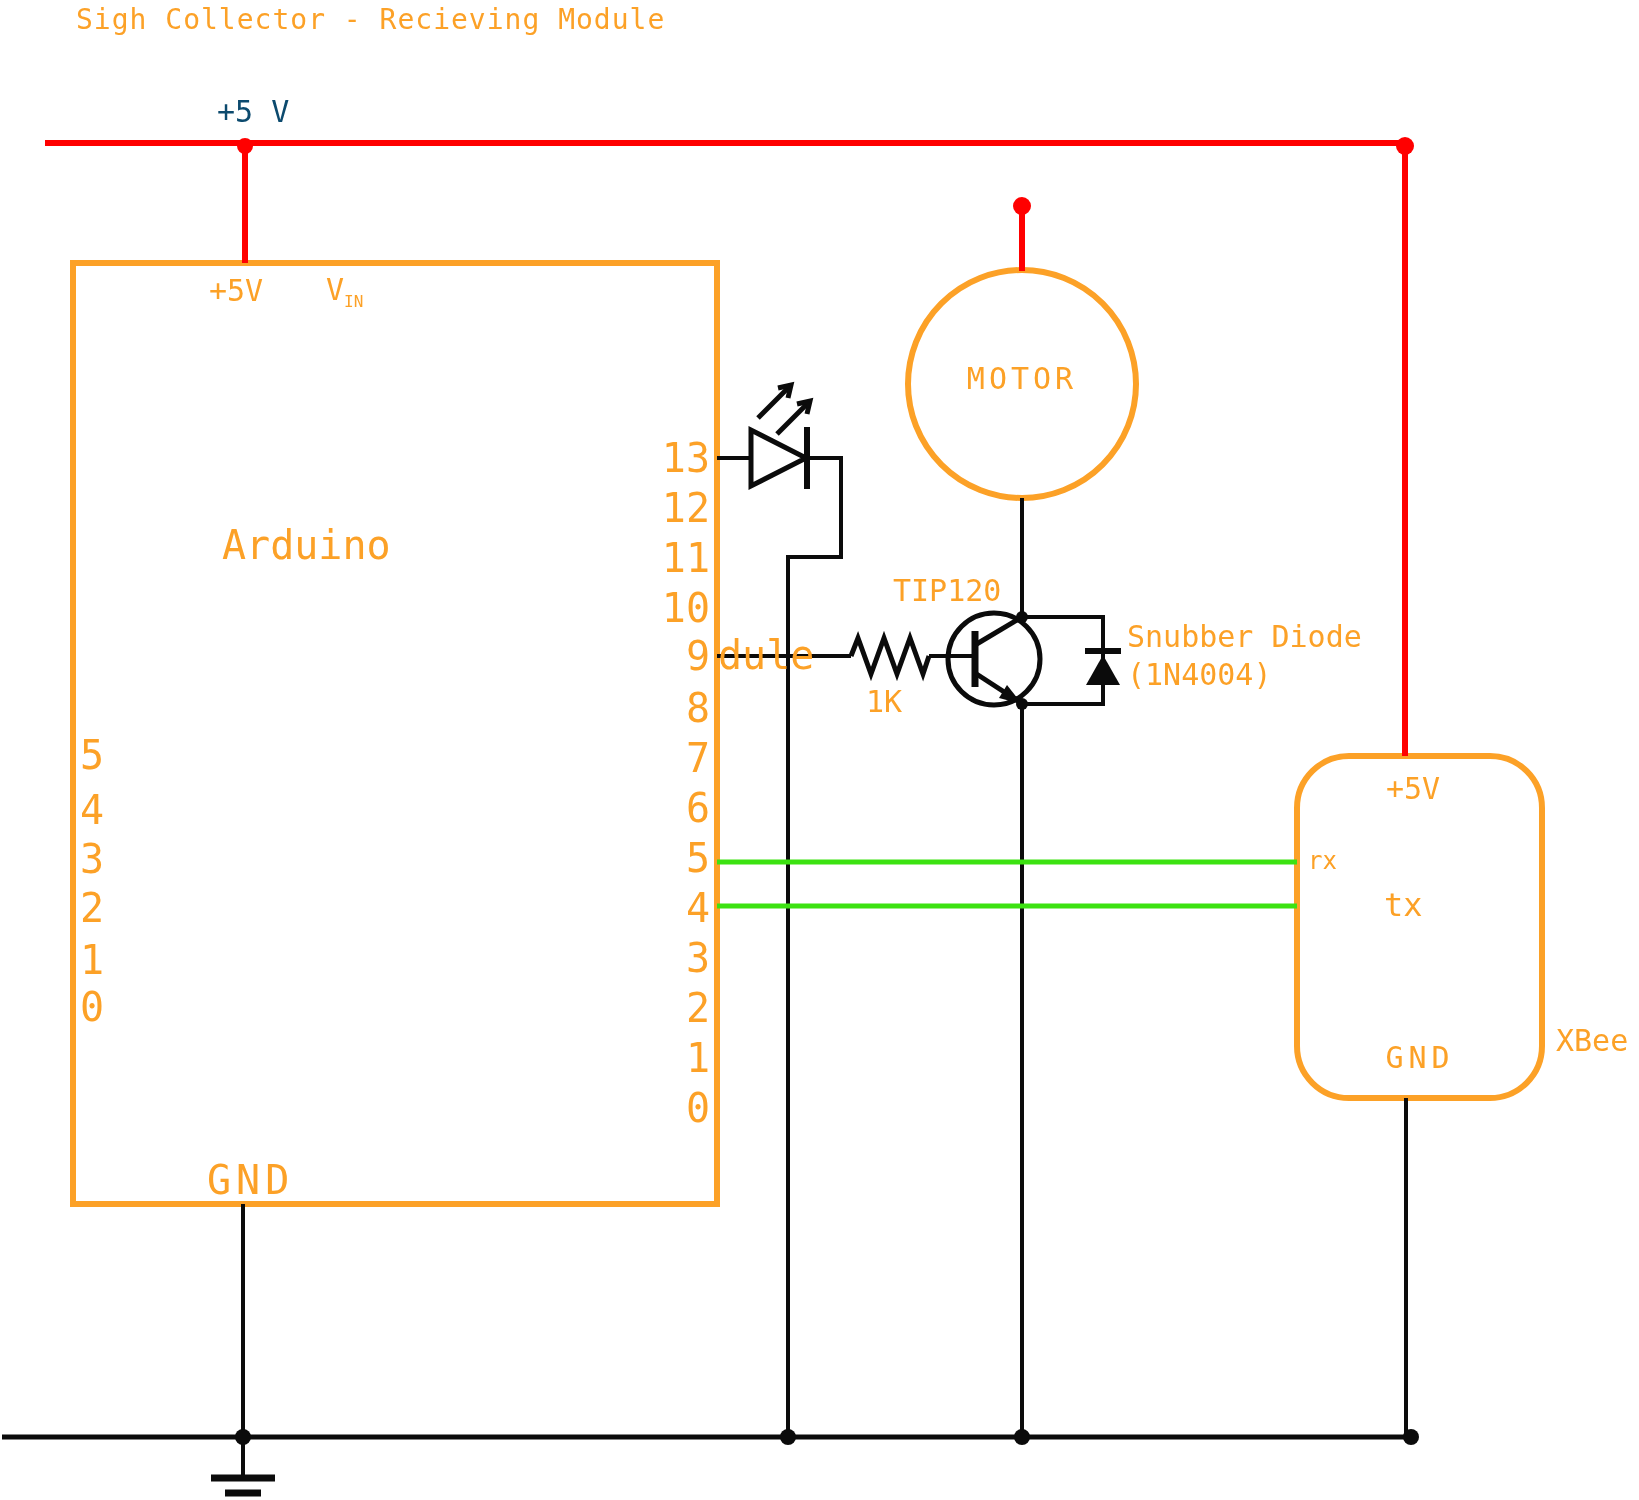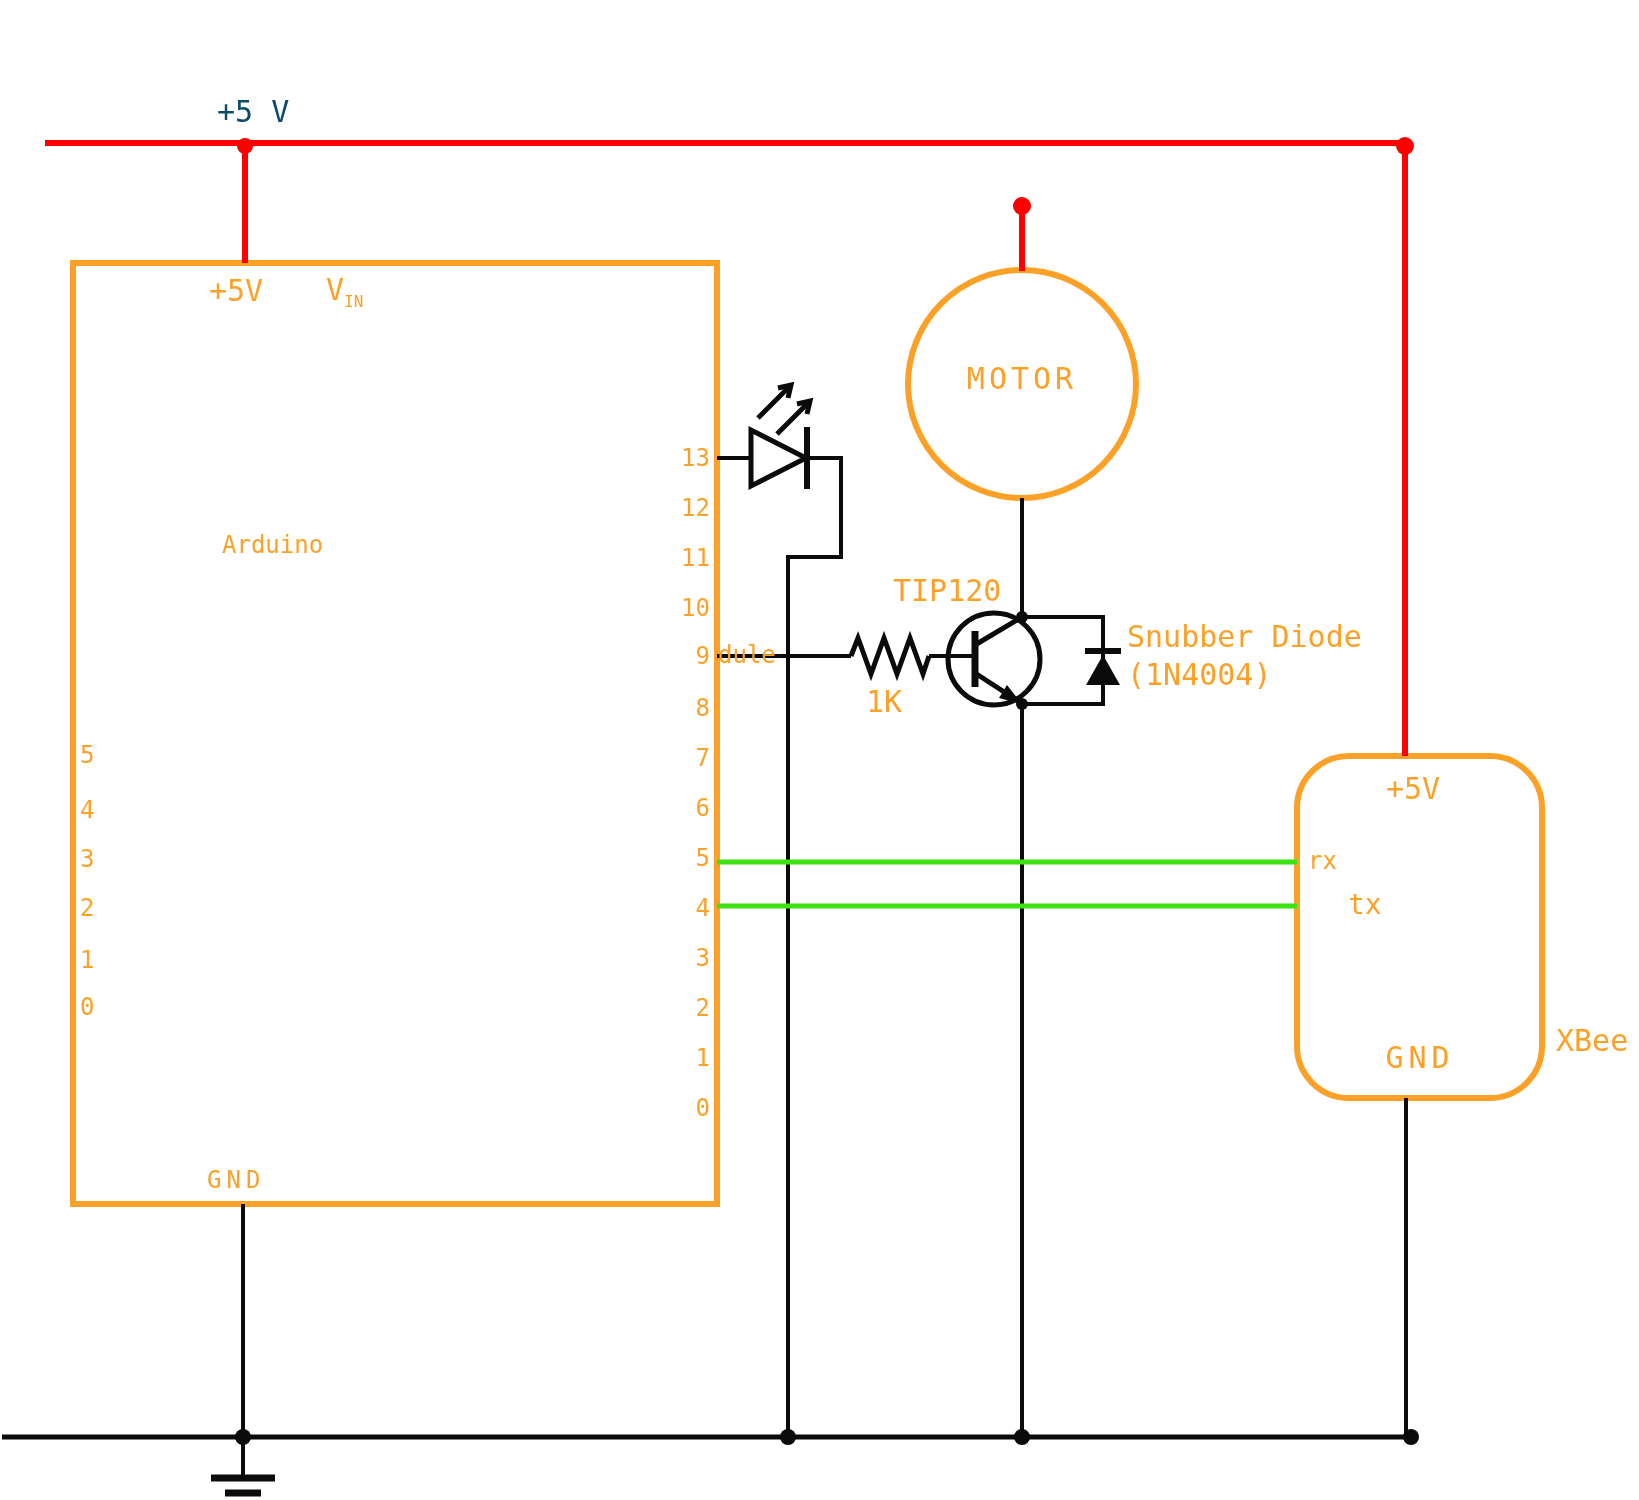--- a/index.html
+++ b/index.html
@@ -14,21 +14,21 @@
   .lbl {
     position:absolute;
     white-space:nowrap;
     transform:translateY(-50%);
     color:#FCA127;
     font-size:30px;
     line-height:1;
   }
   .lbl.red   { color:#0c4a6e; }
   .lbl.ctr   { transform:translate(-50%,-50%); }
-  .lbl.pin   { font-size:24px; }
+  .lbl.pin   { font-size:40px; }
   .lbl.sp    { letter-spacing:5px; }
   .lbl.title { font-size:28px; letter-spacing:1px; }
   .sub { font-size:16px; vertical-align:-7px; }
 </style>
 </head>
 <body>
 
 <div class="canvas">
 
   <svg class="wires" width="1639" height="1500" viewBox="0 0 1639 1500">
@@ -101,20 +101,21 @@
       <line x1="1405" y1="143" x2="1405" y2="756"></line>
       <line x1="1022" y1="206" x2="1022" y2="271"></line>
     </g>
     <g fill="#FF0000">
       <circle cx="245" cy="146" r="8"></circle>
       <circle cx="1405" cy="146" r="9"></circle>
       <circle cx="1022" cy="206" r="9"></circle>
     </g>
   </svg>
 
+  <span class="lbl title" style="left:76px; top:20px;">Sigh Collector - Recieving Module</span>
 
   <span class="lbl red" style="left:217px; top:112px;">+5 V</span>
 
 
   <span class="lbl" style="left:209px; top:291px;">+5V</span>
 
   <span class="lbl" style="left:326px; top:292px;"><span>V</span><span class="sub">IN</span></span>
 
   <span class="lbl pin" style="left:222px; top:545px;">Arduino</span>
 
@@ -148,17 +149,17 @@
 
   <span class="lbl" style="left:893px; top:591px;">TIP120</span>
 
   <span class="lbl" style="left:866px; top:702px;">1K</span>
 
   <span class="lbl" style="left:1127px; top:637px;">Snubber Diode</span>
   <span class="lbl" style="left:1127px; top:675px;">(1N4004)</span>
 
   <span class="lbl ctr" style="left:1413px; top:789px;">+5V</span>
   <span class="lbl" style="left:1308px; top:861px; font-size:24px;">rx</span>
-  <span class="lbl" style="left:1348px; top:905px; font-size:28px;">tx</span>
+  <span class="lbl" style="left:1384px; top:905px; font-size:32px;">tx</span>
   <span class="lbl ctr sp" style="left:1420px; top:1058px;">GND</span>
   <span class="lbl" style="left:1556px; top:1041px;">XBee</span>
 
 </div>
 
 </body></html>

